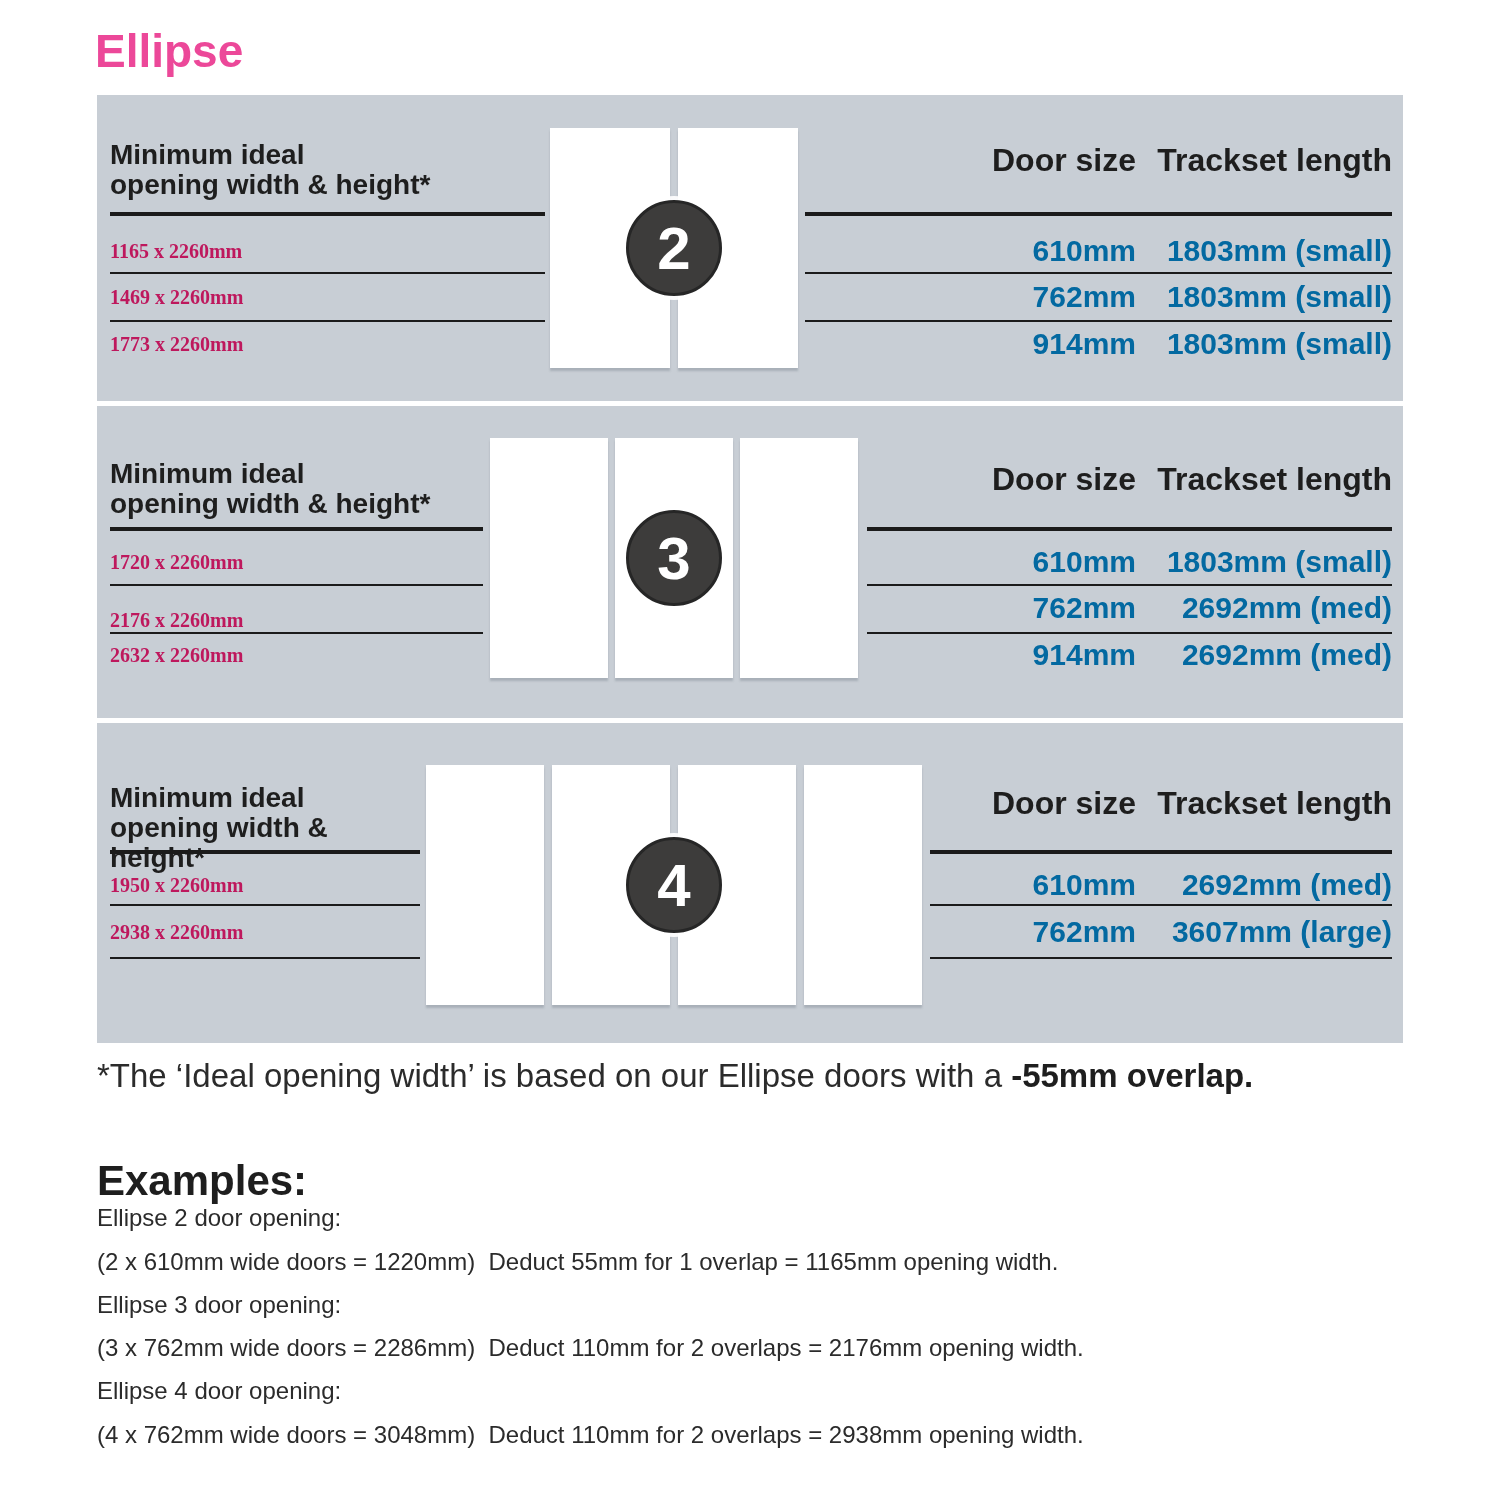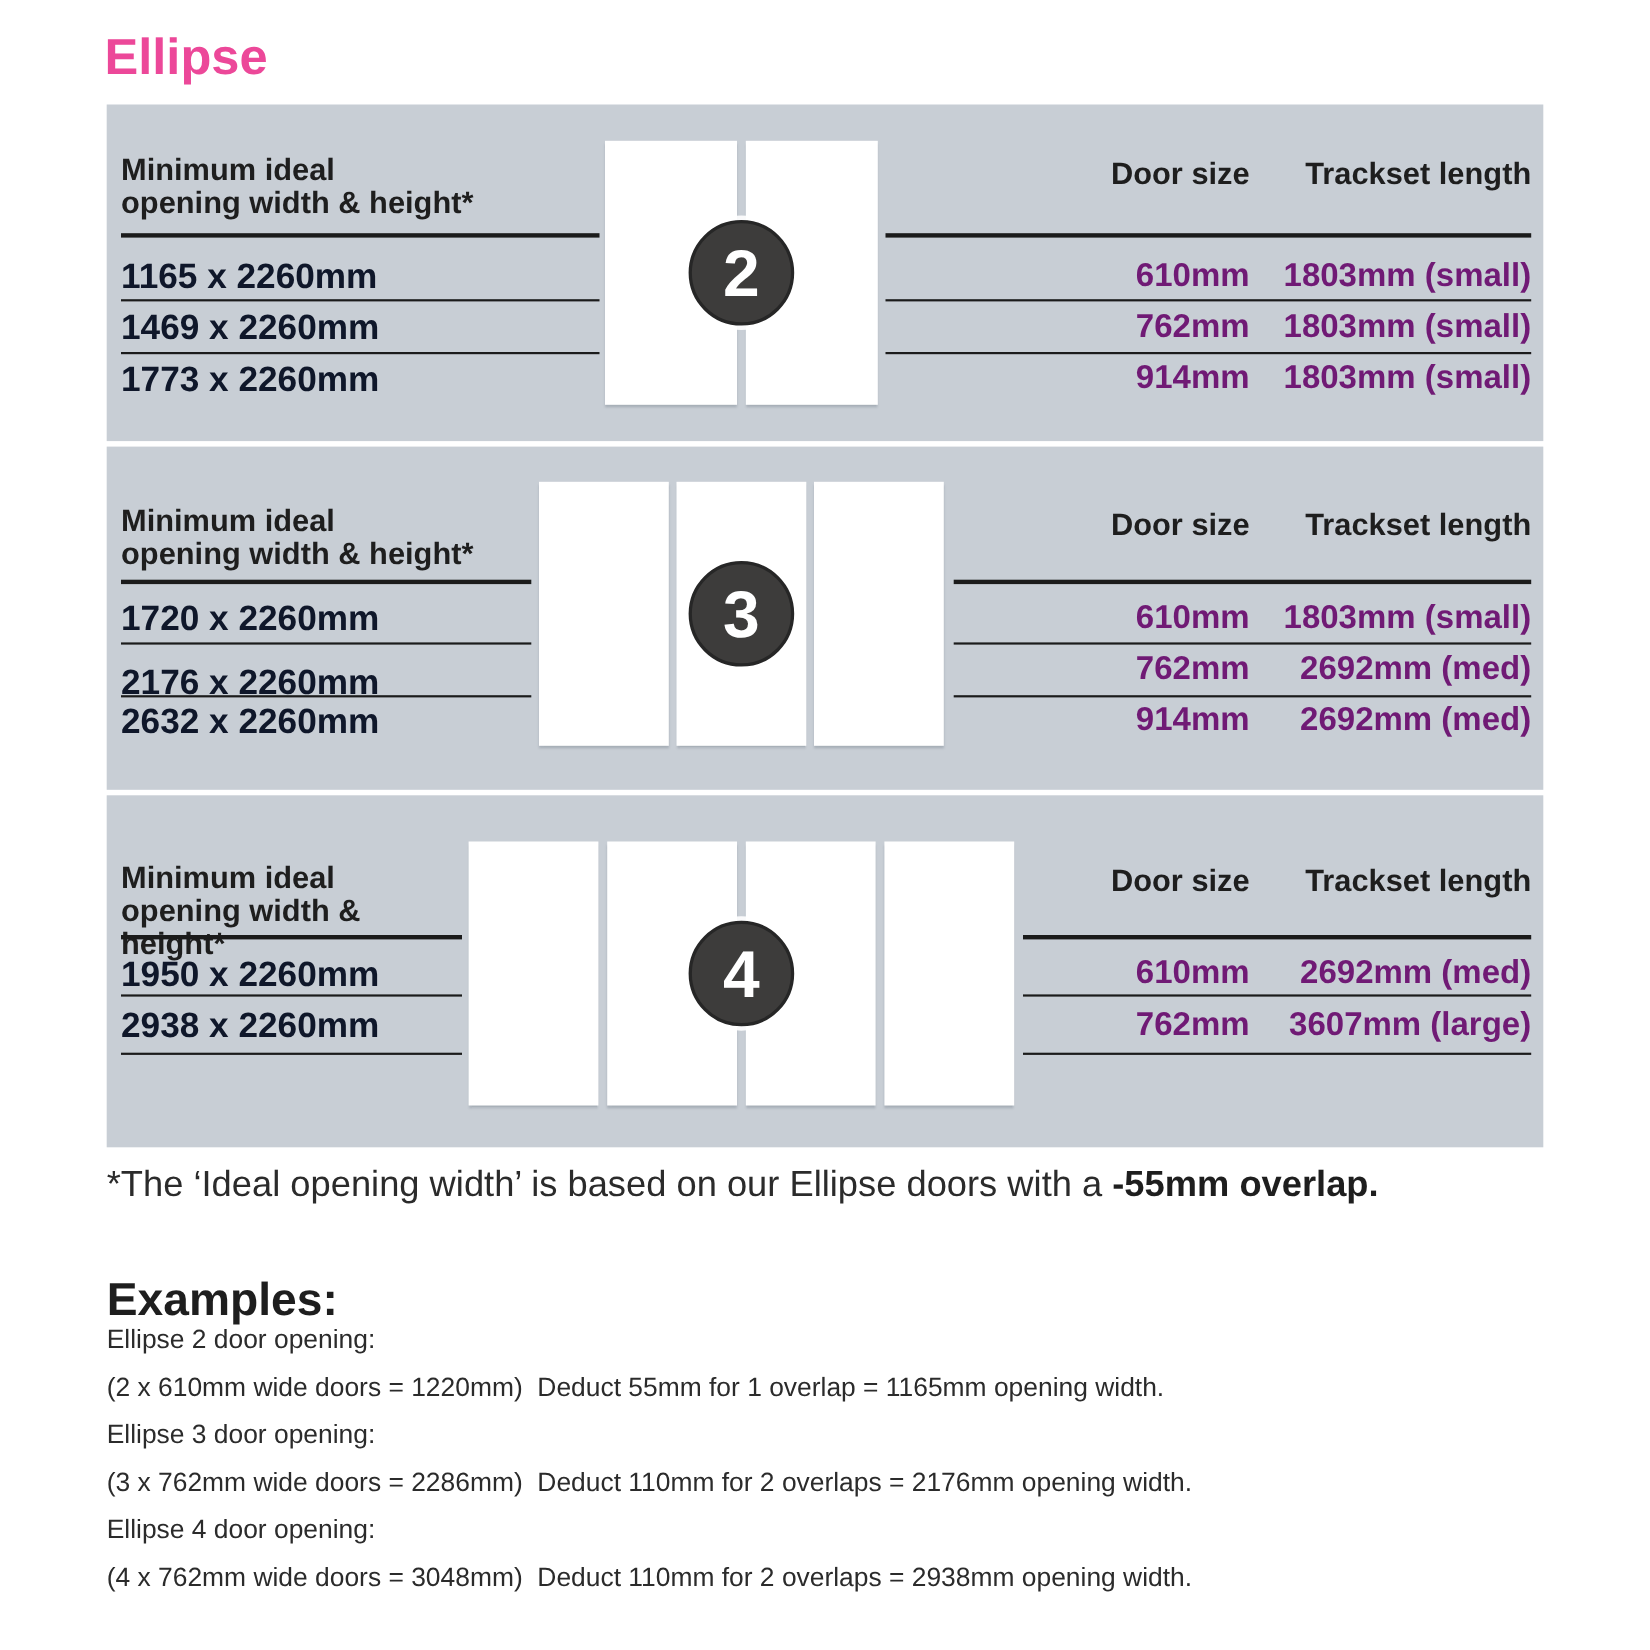--- a/index.html
+++ b/index.html
@@ -13,32 +13,32 @@
   .section{
     position:absolute;left:97px;width:1306px;background:#c8ced5;
   }
   .sec1{top:95px;height:306px;}
   .sec2{top:406px;height:312px;}
   .sec3{top:723px;height:320px;}
   .min-header{
     position:absolute;left:13px;font-size:28px;font-weight:bold;line-height:30px;color:#1e1e1e;
   }
   .right-header{
-    position:absolute;display:flex;font-size:28px;font-weight:bold;color:#1e1e1e;height:36px;
+    position:absolute;display:flex;font-size:32px;font-weight:bold;color:#1e1e1e;height:36px;align-items:center;
   }
   .c-door{flex:1;text-align:right;}
   .c-track{width:256px;text-align:right;}
   .rule-thick{position:absolute;height:4px;background:#1b1b1b;}
   .rule-thin{position:absolute;height:2px;background:#1b1b1b;}
   .cell{
-    position:absolute;height:36px;line-height:36px;font-size:32px;font-weight:bold;color:#0f172a;
+    position:absolute;height:36px;line-height:36px;font-size:20px;font-weight:bold;color:#be185d;font-family:Liberation Serif, serif;
   }
   .right-row{
     position:absolute;display:flex;height:36px;align-items:center;
-    font-size:30px;font-weight:bold;color:#701a75;
+    font-size:30px;font-weight:bold;color:#0369a1;
   }
   .door{
     position:absolute;background:#ffffff;
     box-shadow:0 3px 2px rgba(96,106,118,0.30);
   }
   .badge{
     position:absolute;width:96px;height:96px;border-radius:50%;
     background:#3d3c3b;border:3px solid #262626;box-sizing:border-box;
     box-shadow:0 0 0 4px rgba(255,255,255,0.9);
     display:flex;align-items:center;justify-content:center;

